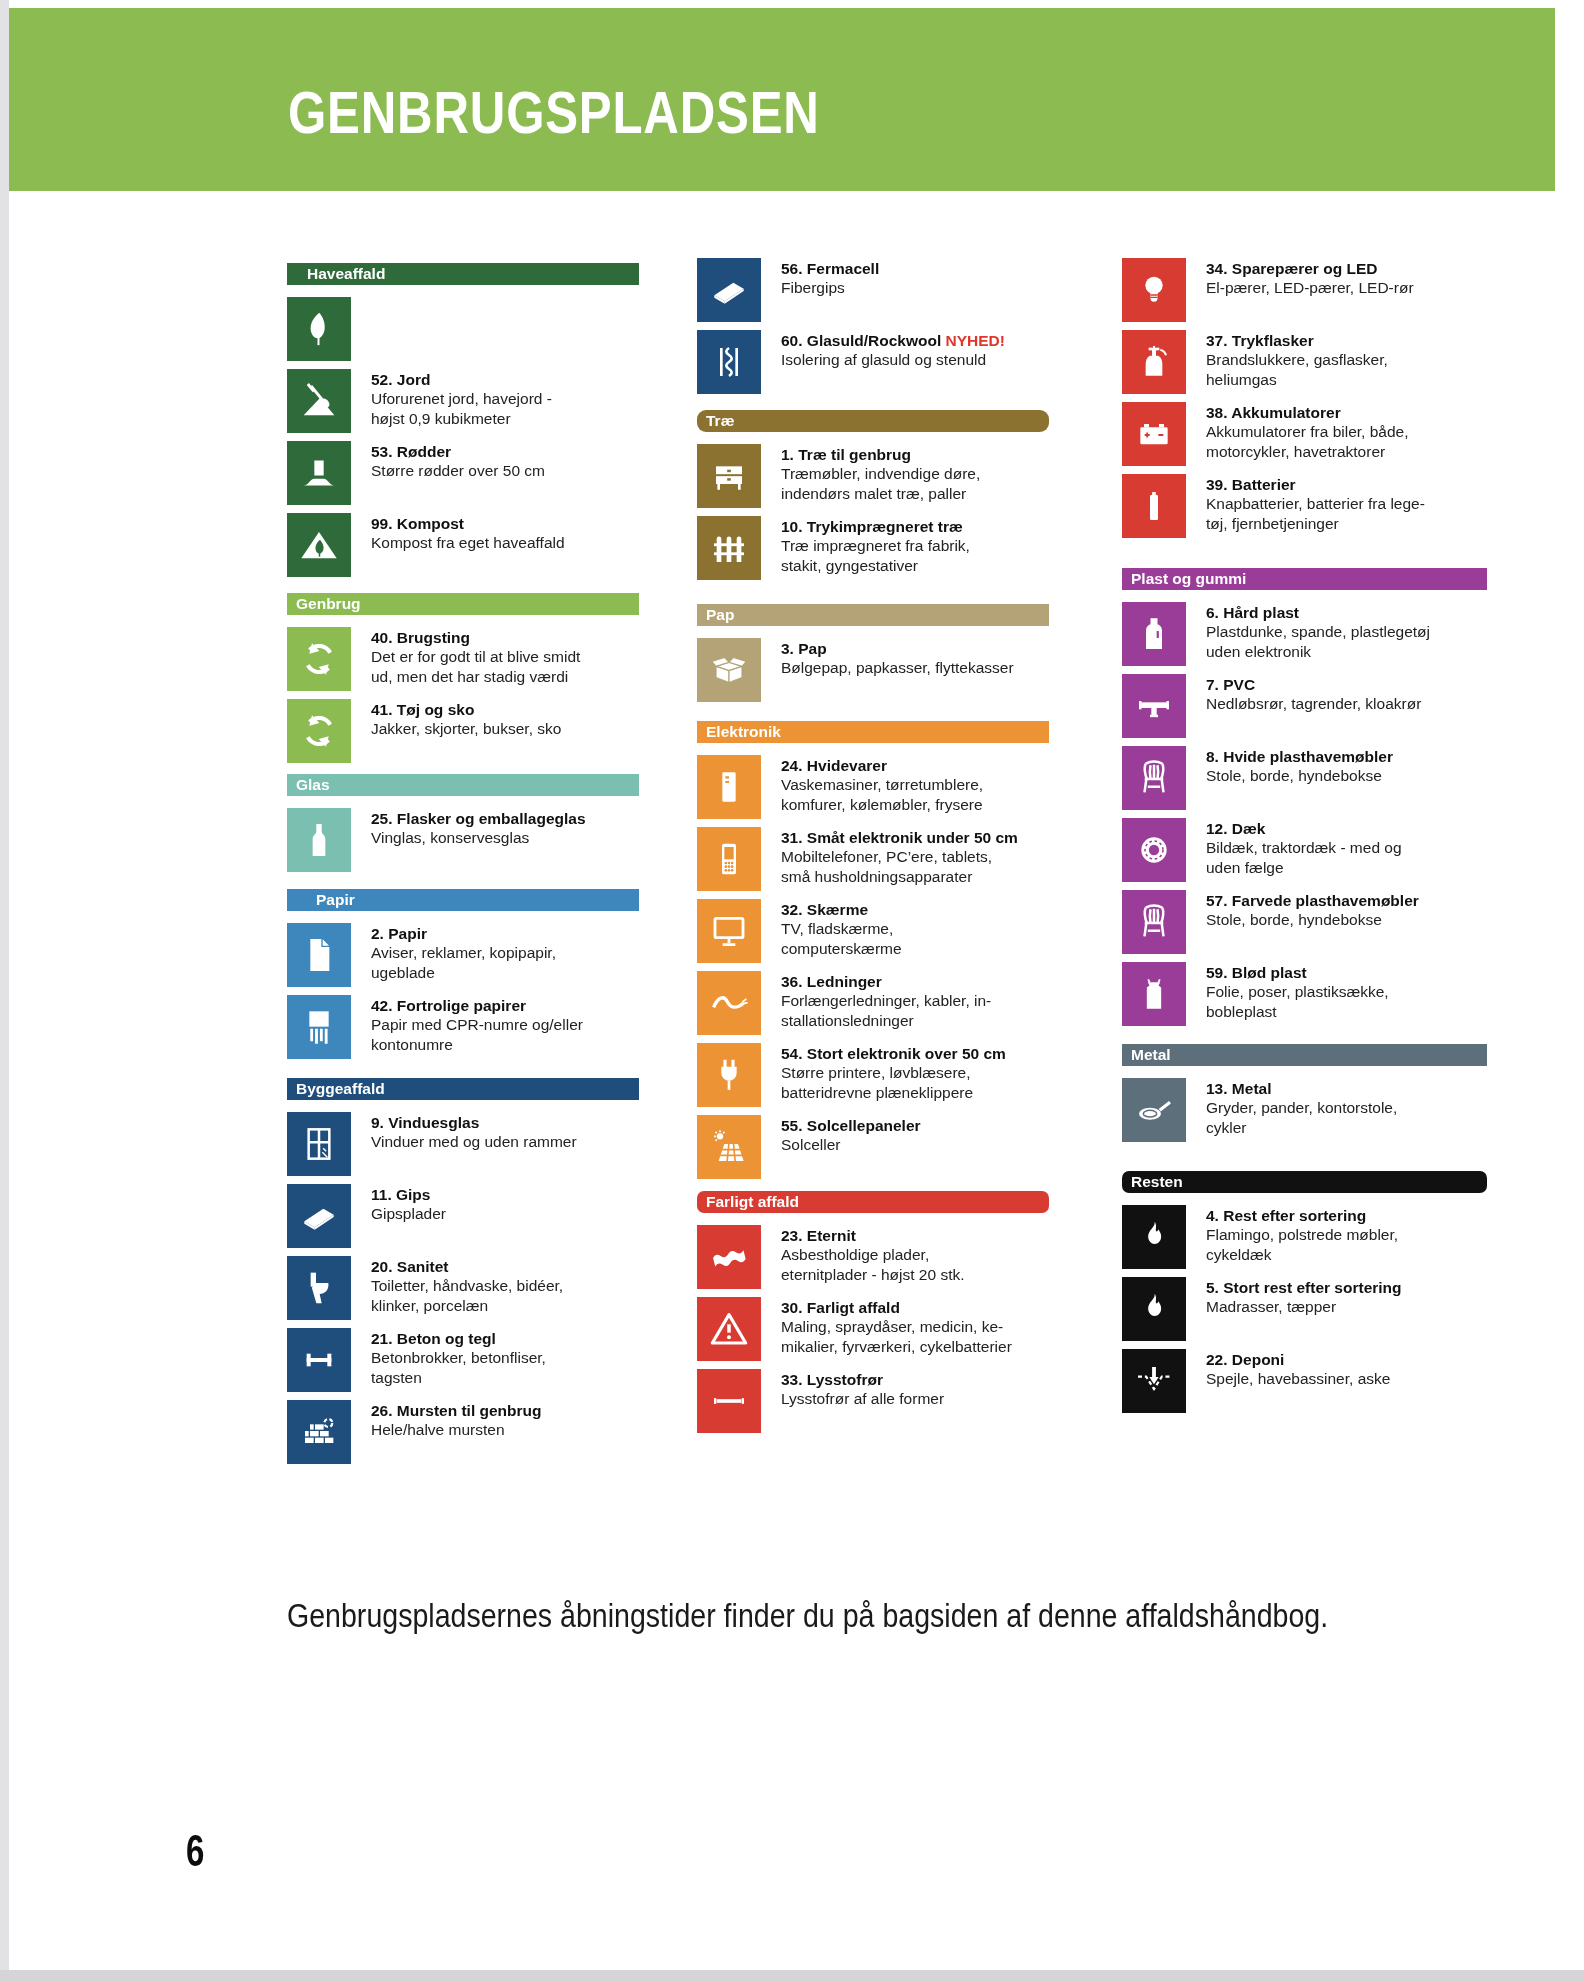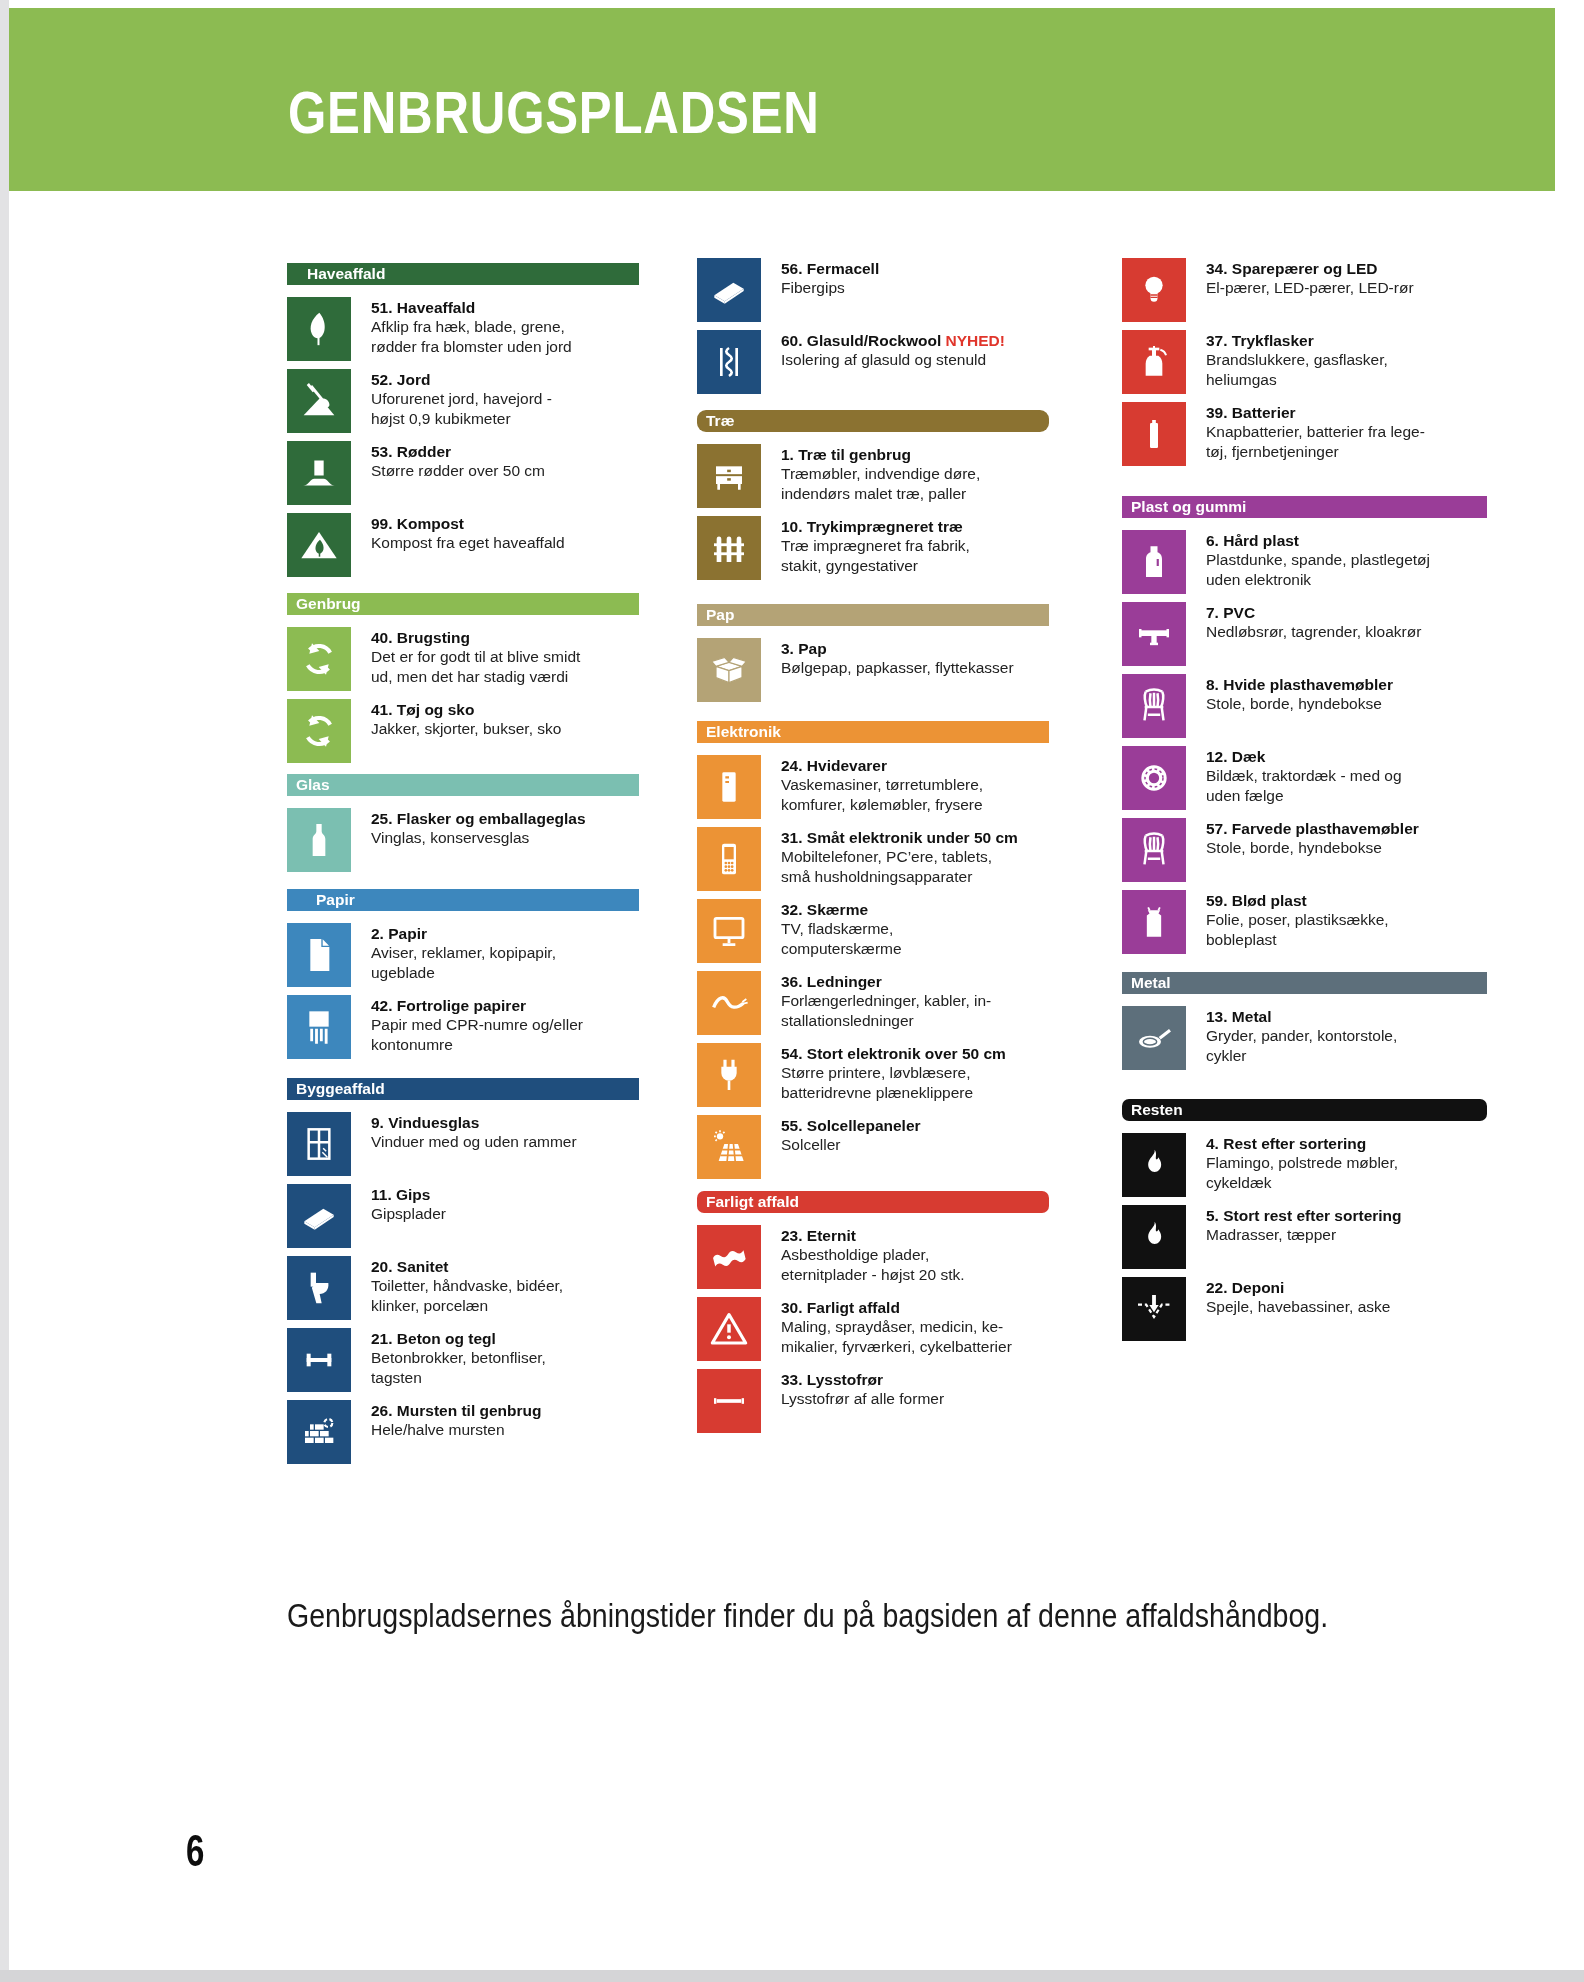--- a/index.html
+++ b/index.html
@@ -56,25 +56,20 @@
 
   <div class="col col1">
       <div class="bar s-1-0" style="background: rgb(47, 107, 58); padding-left: 20px;">Haveaffald</div>
       <div class="item i-1-0-0">
         <div class="icon" style="background: rgb(47, 107, 58); color: rgb(47, 107, 58);">
           <svg viewBox="0 0 24 24">
             <path fill="#fff" d="M12.2 2.3c-4.6 3.6-6.4 8.7-4.4 12.8 1.1 2.2 3.3 3.1 5 2 3.3-2.2 4-9.3-.6-14.8z"></path>
             <path stroke="#fff" stroke-width="1.2" d="M11.7 8.5V21.7"></path>
           </svg>
         </div>
-        <div class="txt">
-          <div class="ttl">51. Haveaffald</div>
-          <div class="desc">Afklip fra hæk, blade, grene,</div>
-          <div class="desc">rødder fra blomster uden jord</div>
-        </div>
       </div>
       <div class="item i-1-0-1">
         <div class="icon" style="background: rgb(47, 107, 58); color: rgb(47, 107, 58);">
           <svg viewBox="0 0 24 24">
             <path fill="#fff" d="M2.8 20.5L12.6 10.2 21.2 20.5z"></path>
             <path stroke="#fff" stroke-width="1.7" d="M7.2 3l7.6 9.2"></path>
             <path stroke="#fff" stroke-width="1.7" d="M5.3 1.8l3.6 4.4"></path>
             <ellipse fill="#fff" cx="15.8" cy="13.2" rx="2" ry="3" transform="rotate(-40 15.8 13.2)"></ellipse>
           </svg>
         </div>
@@ -517,20 +512,37 @@
             <path stroke="#fff" stroke-width="1.2" d="M12 2.4v1.8"></path>
             <path fill="none" stroke="#fff" stroke-width="1.2" d="M15.8 4.6c1.8.5 3 1.7 3.4 3.4"></path>
           </svg>
         </div>
         <div class="txt">
           <div class="ttl">37. Trykflasker</div>
           <div class="desc">Brandslukkere, gasflasker,</div>
           <div class="desc">heliumgas</div>
         </div>
       </div>
+      <div class="item i-3-0-2">
+        <div class="icon" style="background: rgb(215, 59, 49); color: rgb(215, 59, 49);">
+          <svg viewBox="0 0 24 24">
+            <rect fill="#fff" x="3.8" y="8" width="16.4" height="10.2" rx=".8"></rect>
+            <rect fill="#fff" x="6" y="6" width="3" height="2"></rect>
+            <rect fill="#fff" x="15" y="6" width="3" height="2"></rect>
+            <g stroke="currentColor" stroke-width="1.1">
+              <path d="M6.4 12.6h3M7.9 11.1v3M14.6 12.6h3"></path>
+            </g>
+          </svg>
+        </div>
+        <div class="txt">
+          <div class="ttl">38. Akkumulatorer</div>
+          <div class="desc">Akkumulatorer fra biler, både,</div>
+          <div class="desc">motorcykler, havetraktorer</div>
+        </div>
+      </div>
       <div class="item i-3-0-3">
         <div class="icon" style="background: rgb(215, 59, 49); color: rgb(215, 59, 49);">
           <svg viewBox="0 0 24 24">
             <rect fill="#fff" x="9.6" y="5.4" width="4.8" height="15" rx=".7"></rect>
             <rect fill="#fff" x="10.9" y="3.6" width="2.2" height="1.8"></rect>
           </svg>
         </div>
         <div class="txt">
           <div class="ttl">39. Batterier</div>
           <div class="desc">Knapbatterier, batterier fra lege-</div>

